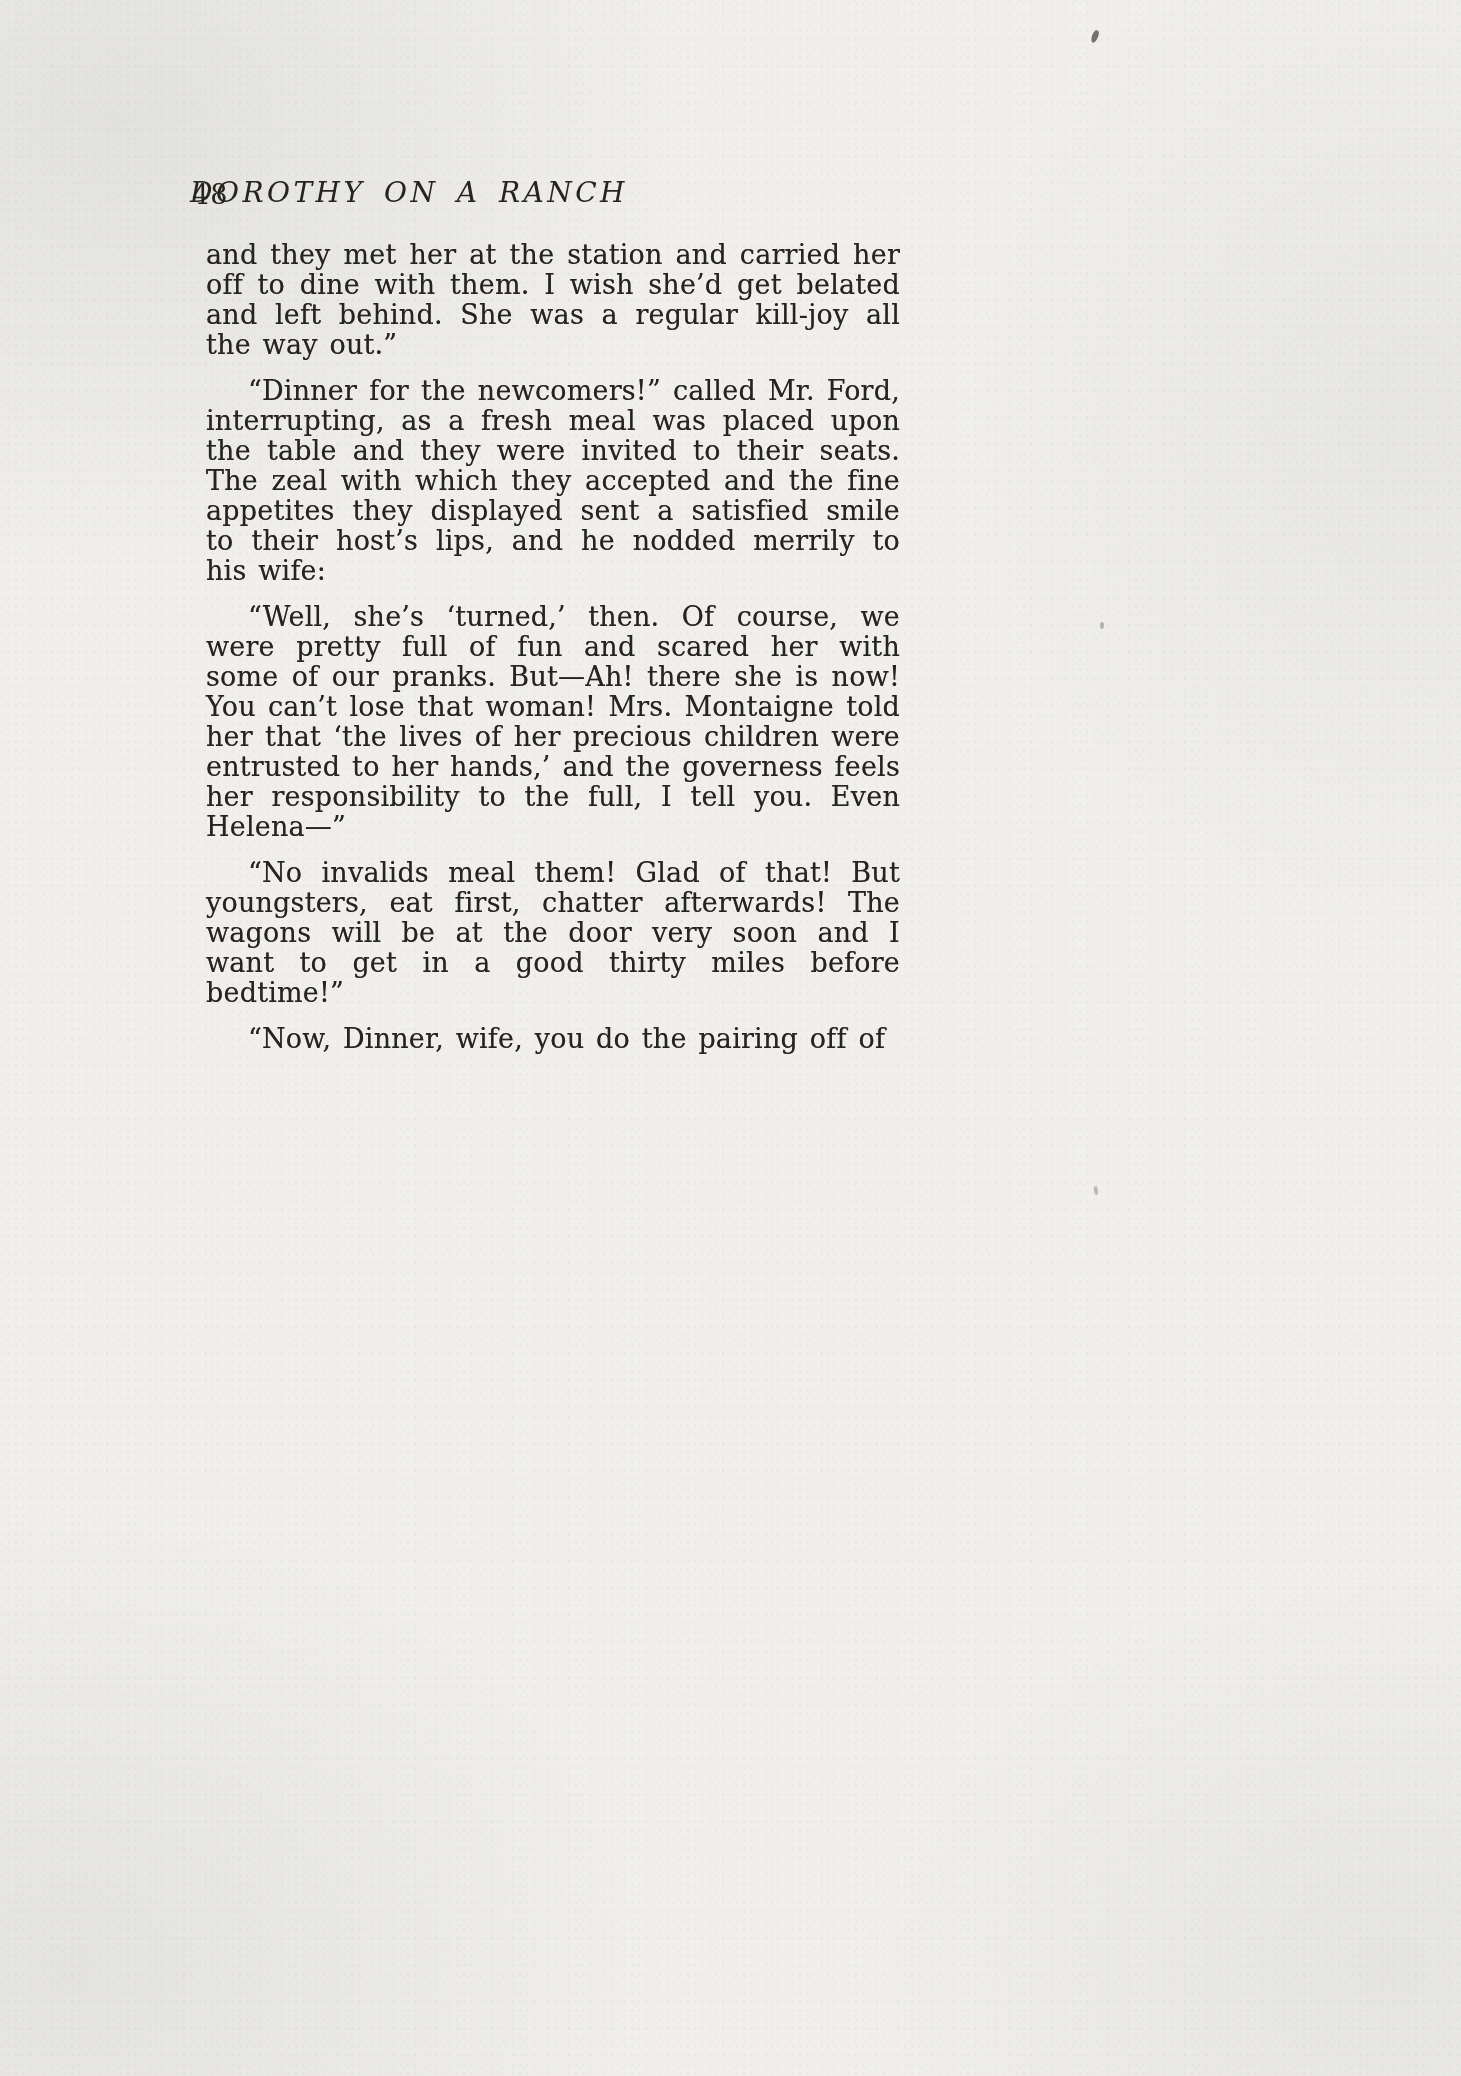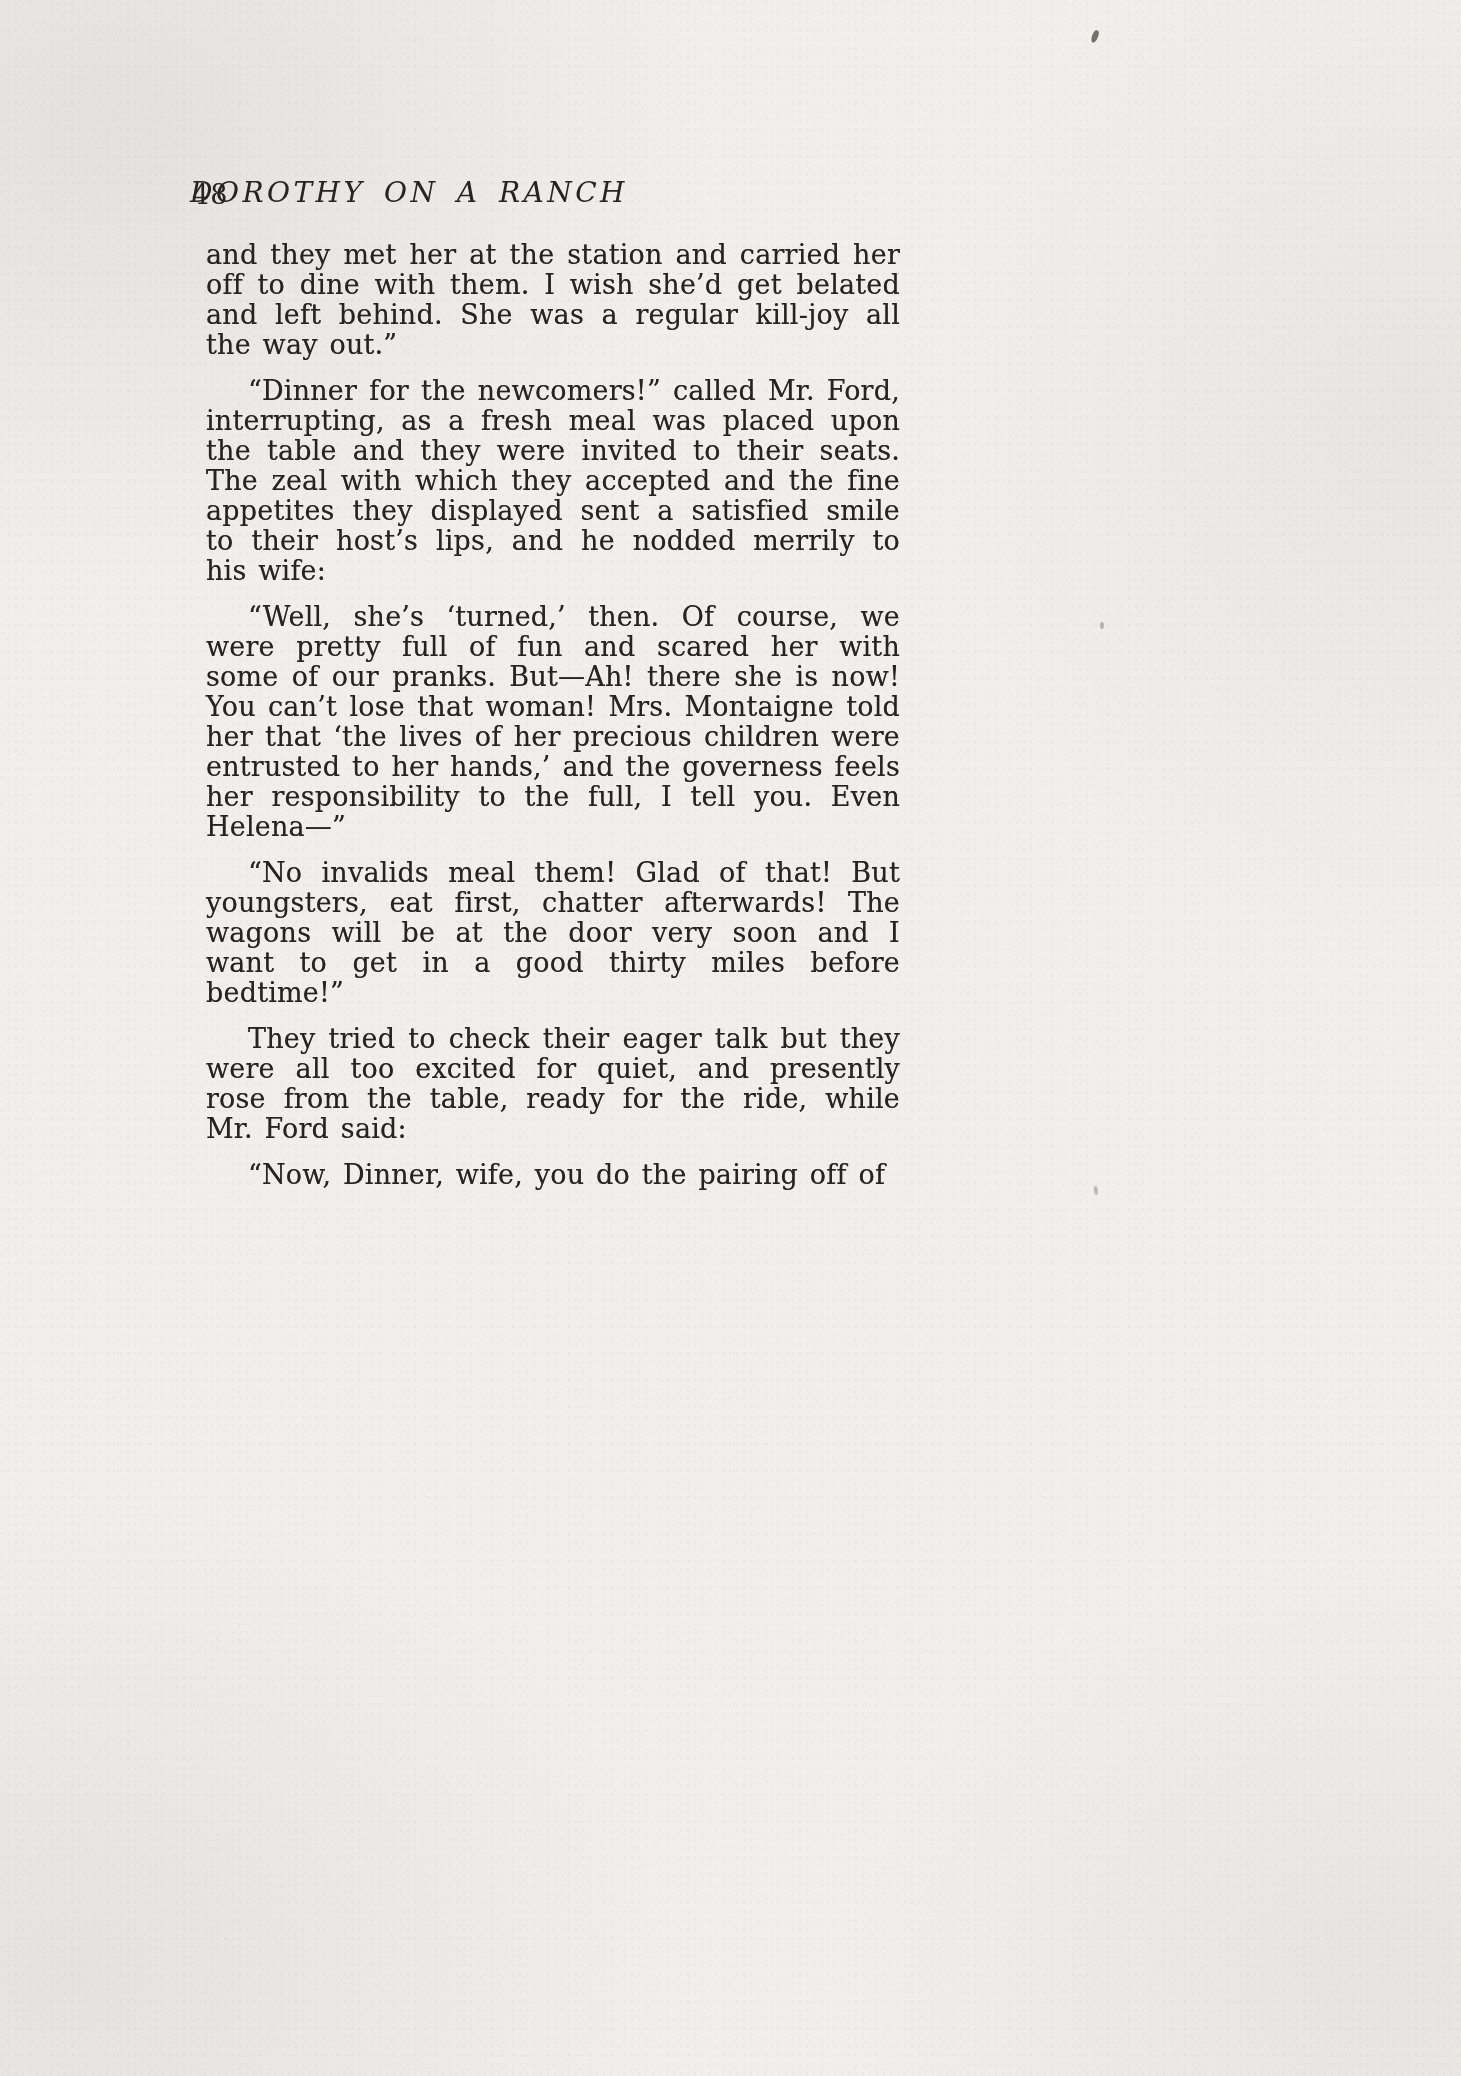--- a/index.html
+++ b/index.html
@@ -116,21 +116,20 @@
     <header class="running-head">
       <span class="folio">48</span>
       <span class="running-title">DOROTHY ON A RANCH</span>
     </header>
 
     <main class="text-block">
       <p class="para noindent">and they met her at the station and carried her off to dine with them.  I wish she’d get belated and left behind.  She was a regular kill-joy all the way out.”</p>
       <p class="para">“Dinner for the newcomers!” called Mr. Ford, interrupting, as a fresh meal was placed upon the table and they were invited to their seats.  The zeal with which they accepted and the fine appetites they displayed sent a satisfied smile to their host’s lips, and he nodded merrily to his wife:</p>
       <p class="para">“Well, she’s ‘turned,’ then.  Of course, we were pretty full of fun and scared her with some of our pranks.  But—Ah! there she is now!  You can’t lose that woman!  Mrs. Montaigne told her that ‘the lives of her precious children were entrusted to her hands,’ and the governess feels her responsibility to the full, I tell you.  Even Helena—”</p>
       <p class="para">“No invalids meal them!  Glad of that!  But youngsters, eat first, chatter afterwards!  The wagons will be at the door very soon and I want to get in a good thirty miles before bedtime!”</p>
-      <p class="para">They tried to check their eager talk but they were all too excited for quiet, and presently rose from the table, ready for the ride, while Mr. Ford said:</p>
       <p class="para last">“Now, Dinner, wife, you do the pairing off of</p>
     </main>
 
   </div>
 
   <span class="speck speck-1"></span>
   <span class="speck speck-2"></span>
   <span class="speck speck-3"></span>
 
 </div>

